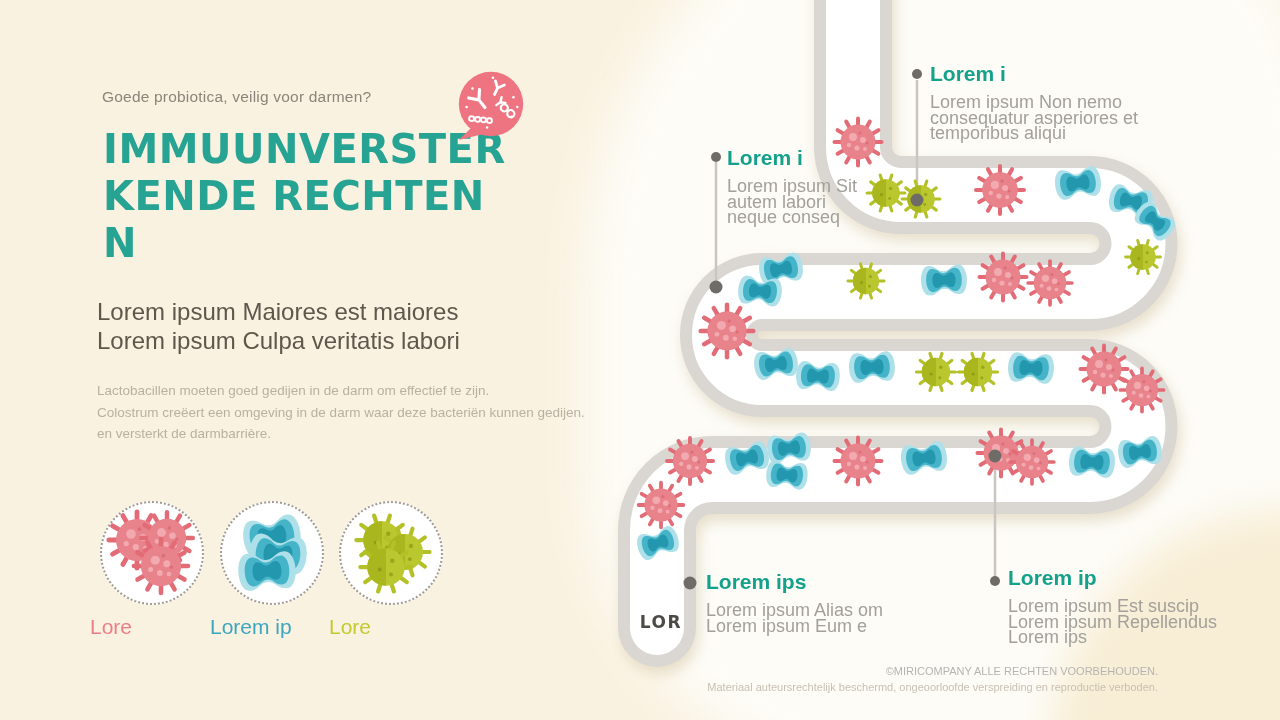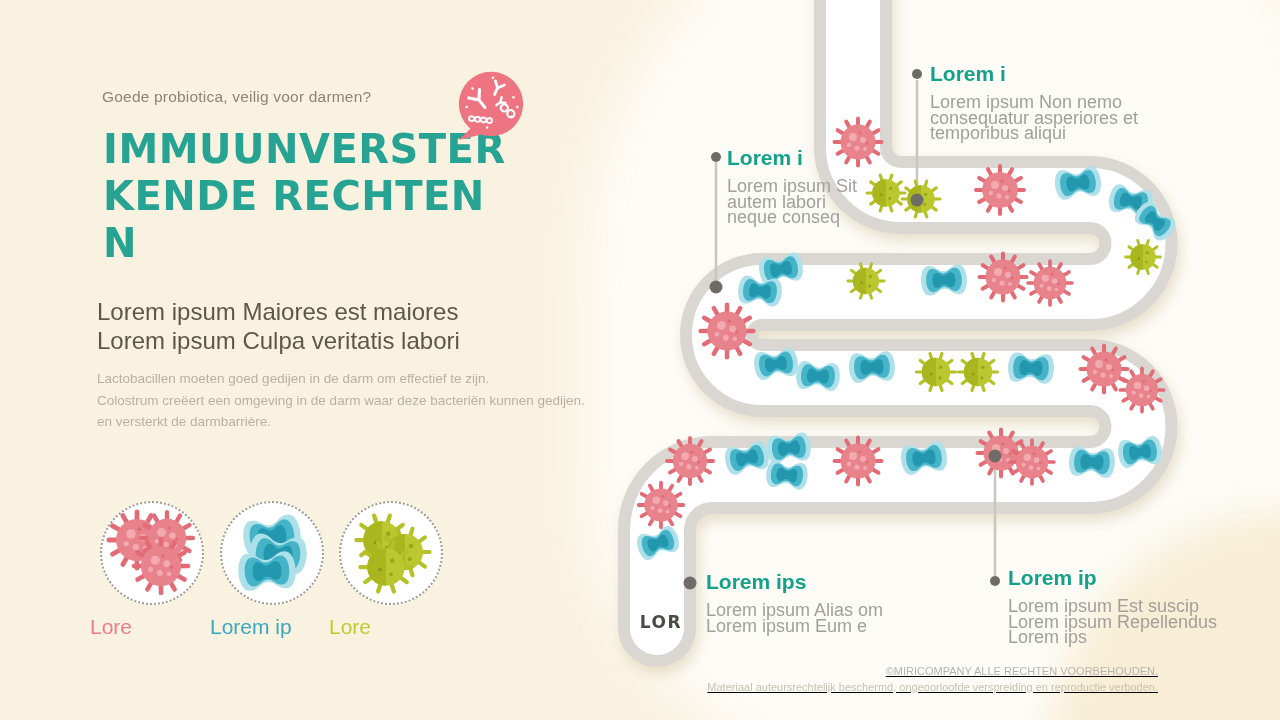--- a/index.html
+++ b/index.html
@@ -31,21 +31,21 @@
   .title{
     position:absolute; left:96px; top:126px; z-index:2;
     font-family:"DejaVu Sans", sans-serif; font-weight:800;
     font-size:40px; line-height:47px; color:#26a392; letter-spacing:.5px;margin-left:7px;
   }
   .subtitle{
     position:absolute; left:97px; top:297px; z-index:2;
     font-size:24px; line-height:29px; color:#5d574c;
   }
   .body-copy{
-    position:absolute; left:97px; top:368px; z-index:2;
+    position:absolute; left:97px; top:380px; z-index:2;
     font-size:13.5px; line-height:21.5px; color:#b9b0a2;
   }
 
   
   .legend{position:absolute; left:0; top:0; z-index:2;}
   .legend-circle{
     position:absolute; width:100px; height:100px; border-radius:50%;
     background:#ffffff; border:2px dotted #a09c94;
     display:flex; align-items:center; justify-content:center;
   }
@@ -68,21 +68,21 @@
   .callout-line{font-size:18px; line-height:15.5px; color:#a3a09b;}
 
   .end-label{
     position:absolute; left:632px; top:612px; width:50px; z-index:2;
     text-align:right; font-family:"DejaVu Sans", sans-serif;
     font-weight:bold; font-size:17px; letter-spacing:1.5px; color:#4c4a46;
   }
 
   .footer{
     position:absolute; right:122px; top:664px; z-index:2; text-align:right;
-    font-size:11px; line-height:15.5px;text-decoration:underline;
+    font-size:11px; line-height:15.5px;
   }
   .footer-line1{color:#b6b4b2;}
   .footer-line2{color:#c8c0b2;}
 </style>
 </head>
 <body>
 
 <div class="page">
 
   <div class="blob blob-white"></div>

